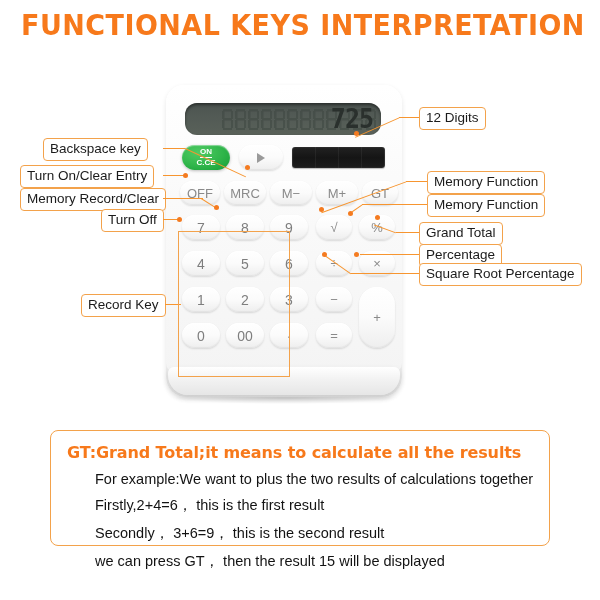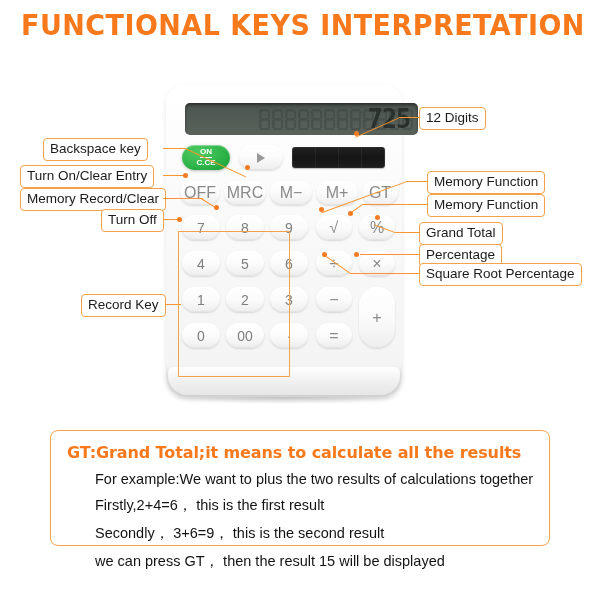--- a/index.html
+++ b/index.html
@@ -45,22 +45,22 @@
     box-shadow:0 3px 6px rgba(0,0,0,.10);
   }
   .calc-shadow{
     position:absolute;left:172px;top:392px;width:226px;height:12px;
     border-radius:50%;
     background:radial-gradient(ellipse at center, rgba(0,0,0,.13) 0%, rgba(0,0,0,0) 72%);
   }
 
   
   .lcd{
-    position:absolute;left:19px;top:18px;width:233px;height:32px;
-    border-radius:5px;
+    position:absolute;left:19px;top:18px;width:196px;height:32px;
+    border-radius:12px;
     background:linear-gradient(180deg,#4c5450 0%,#525a55 40%,#596159 100%);
     box-shadow:inset 0 2px 3px rgba(0,0,0,.45), 0 1px 0 #ffffff;
     overflow:hidden;
   }
   .lcd-ghosts{
     position:absolute;left:6px;top:5px;right:5px;bottom:4px;
     display:flex;justify-content:flex-end;align-items:center;gap:2px;
   }
   .ghost{
     width:11px;height:21px;
@@ -95,21 +95,21 @@
   }
 
   
   .key{
     position:absolute;
     border-radius:50%/50%;
     background:linear-gradient(180deg,#ffffff 0%,#fbfbfb 50%,#eeeeee 100%);
     box-shadow:0 1px 2px rgba(0,0,0,.13), inset 0 1px 0 #ffffff, inset 0 -1px 1px rgba(0,0,0,.05);
     display:flex;align-items:center;justify-content:center;
     color:#8a8a8a;
-    font-size:16px;
+    font-size:13px;
     font-family:"Liberation Sans",sans-serif;
     user-select:none;
   }
   .key.wide{border-radius:22px;}
   .key.on{
     background:radial-gradient(ellipse at 35% 30%, #4fcb63 0%, #2fb54a 55%, #149c34 100%);
     color:#ffffff;
     box-shadow:0 1px 3px rgba(0,0,0,.25), inset 0 1px 1px rgba(255,255,255,.45);
     font-size:8px;line-height:1.05;font-weight:bold;
     flex-direction:column;

